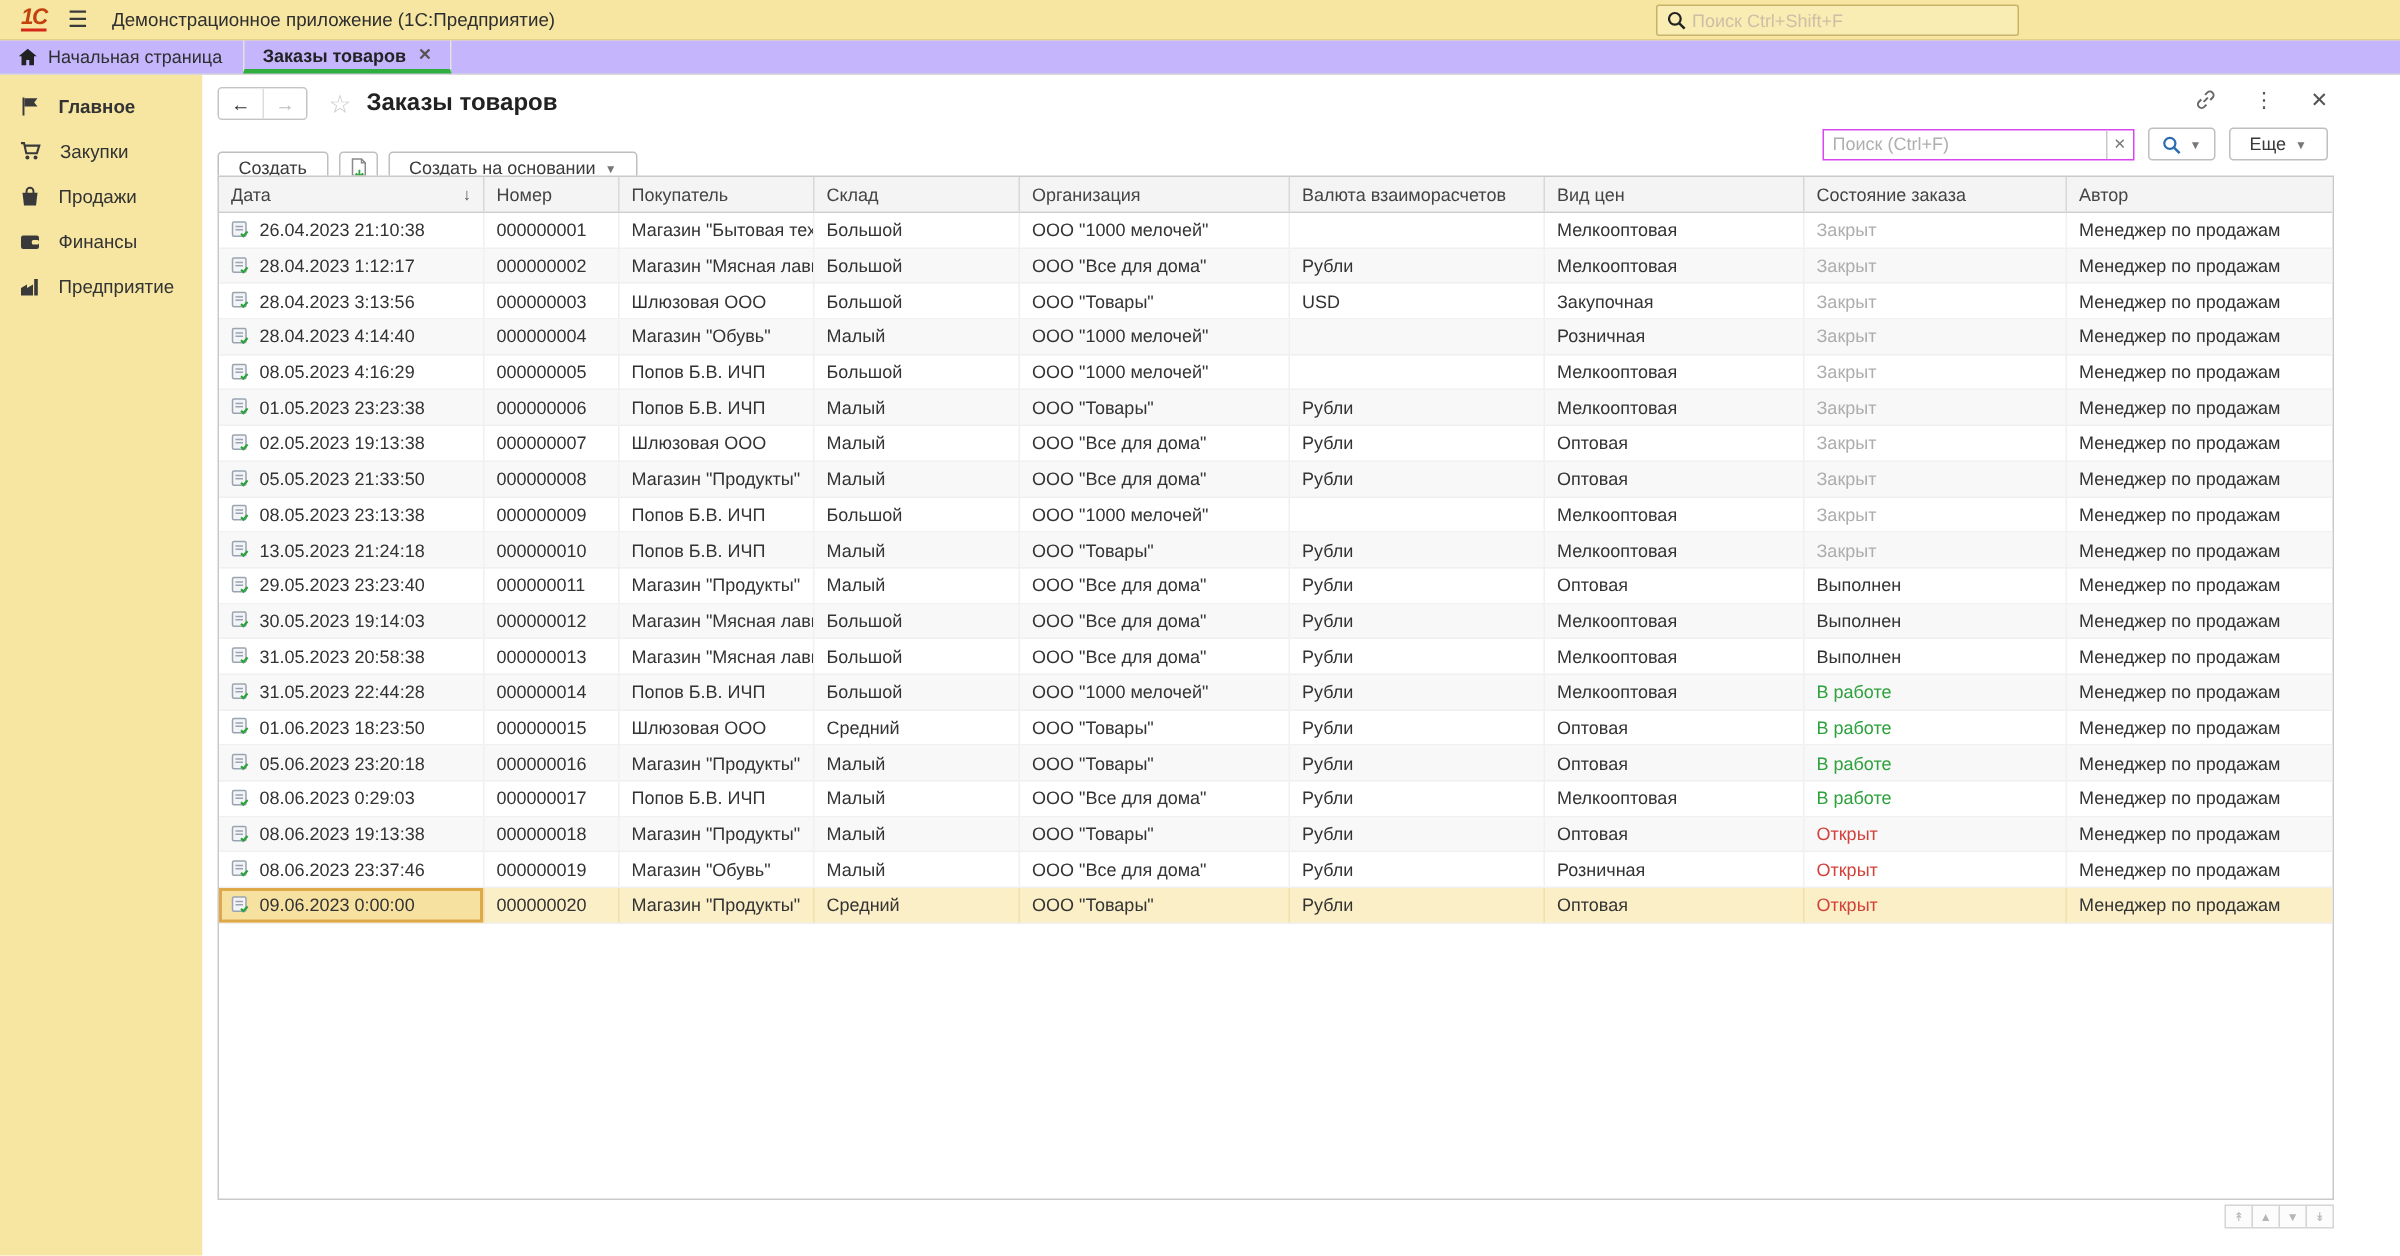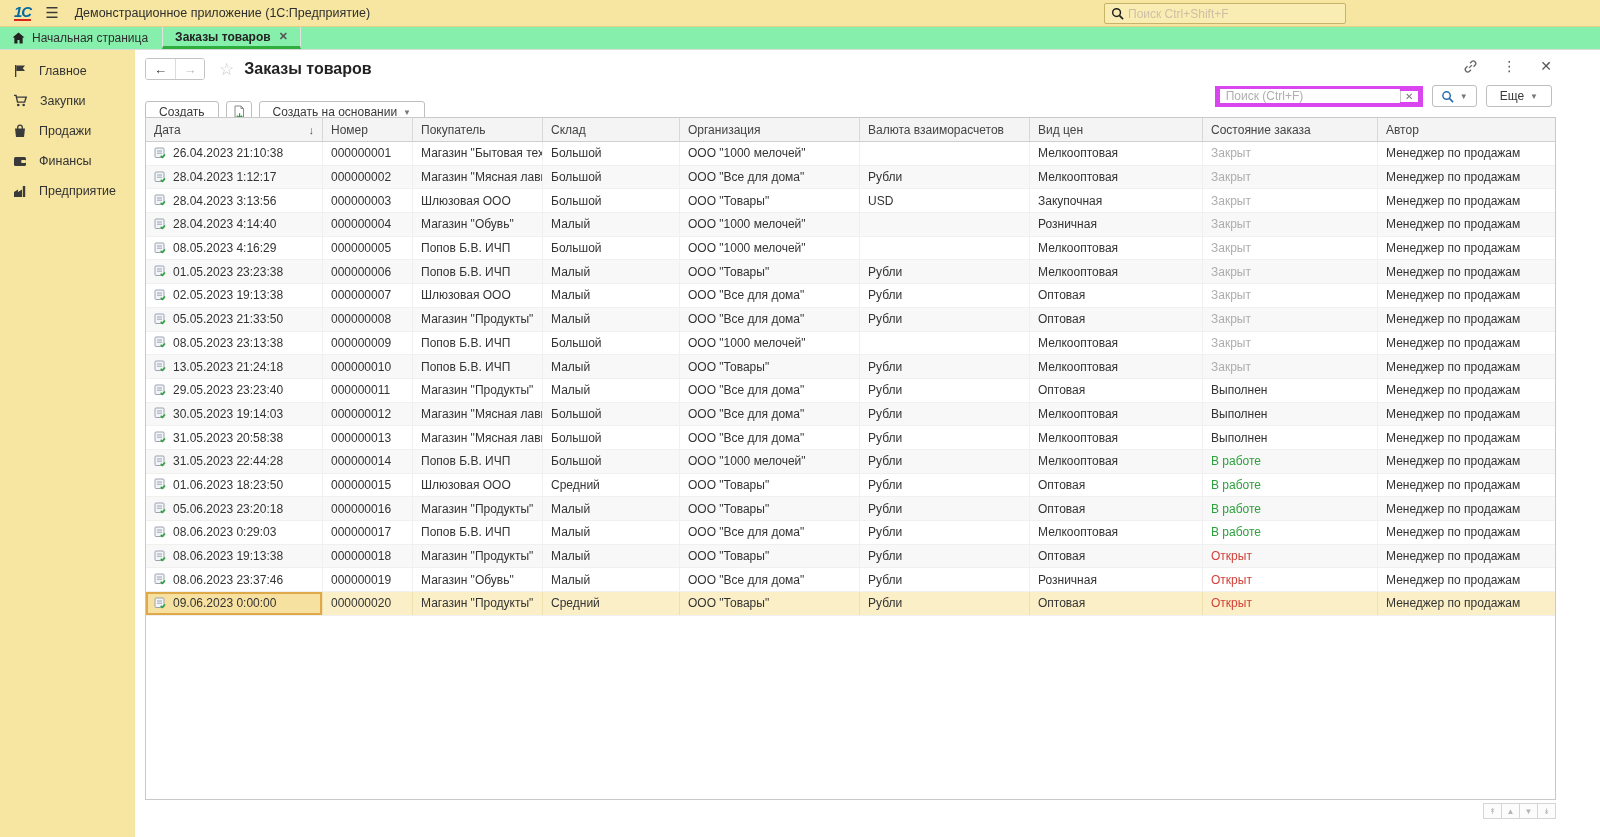--- a/index.html
+++ b/index.html
@@ -2,45 +2,45 @@
 <html><head>
 <meta charset="utf-8">
 <style>
   * { margin:0; padding:0; box-sizing:border-box; }
   html,body { width:1600px; height:837px; overflow:hidden; background:#fff;
     font-family:"Liberation Sans", sans-serif; font-size:12px; color:#333; }
 
   
   .titlebar { position:absolute; left:0; top:0; width:1600px; height:27px;
     background:#F6E6A2; display:flex; align-items:center; border-bottom:1px solid #E4D089; }
-  .logo-1c { color:#0369a1; font-weight:bold; font-size:15px; font-style:italic; margin-left:14px; letter-spacing:-1px; border-bottom:2px solid #D6281A; line-height:14px; }
+  .logo-1c { color:#c2410c; font-weight:bold; font-size:15px; font-style:italic; margin-left:14px; letter-spacing:-1px; border-bottom:2px solid #D6281A; line-height:14px; }
   .burger { margin-left:14px; font-size:15px; color:#3a3a3a; cursor:pointer; }
   .app-title { margin-left:16px; font-size:12.5px; color:#2e2e2e; }
   .tb-search { position:absolute; left:1104px; top:3px; width:242px; height:21px;
     background:#F9EDB4; border:1px solid #C7B369; border-radius:2px; display:flex; align-items:center; }
   .tb-search .mag { margin:0 4px 0 6px; }
   .tb-search input { border:none; outline:none; background:transparent; font-size:12px; color:#333; width:190px; font-family:"Liberation Sans",sans-serif;}
   .tb-search input::placeholder { color:#A99; opacity:.55; }
   .tb-icons { position:absolute; right:10px; top:0; height:27px; display:flex; align-items:center; gap:16px;flex-direction:column; }
   .tb-icons .glyph { color:#3a3a3a; font-size:13px; cursor:pointer; line-height:1; }
   .username { font-size:12.5px; color:#2e2e2e; cursor:pointer; }
   svg.ic { display:block; }
 
   
-  .tabbar { position:absolute; left:0; top:27px; width:1600px; height:23px; background:#86efac;
+  .tabbar { position:absolute; left:0; top:27px; width:1600px; height:23px; background:#c4b5fd;
     border-bottom:1px solid #D9D9D9; display:flex; align-items:stretch; }
   .home-tab { display:flex; align-items:center; gap:7px; padding:0 14px 0 12px; cursor:pointer; color:#2e2e2e; }
   .tab { display:flex; align-items:center; gap:8px; padding:0 12px; border-left:1px solid #E2E2E2; border-right:1px solid #E2E2E2; position:relative; cursor:pointer; }
   .tab.active { border-bottom:3px solid #2FAE3F; font-weight:bold; color:#222; }
   .tab .close-x { color:#555; font-size:11px; cursor:pointer; }
 
   
   .sidebar { position:absolute; left:0; top:50px; width:135px; height:787px; background:#F6E6A2; }
   .side-item { display:flex; align-items:center; gap:12px; padding:8px 0 8px 13px; cursor:pointer; color:#333; font-size:12.5px; }
-  .side-item:first-child { margin-top:6px; }
+  .side-item:first-child { margin-top:6px;font-weight:bold; }
   .side-item svg { flex:0 0 auto; }
 
   
   .main { position:absolute; left:135px; top:50px; width:1465px; height:787px; background:#fff; }
 
   .page-head { position:absolute; left:10px; top:6px; height:26px; display:flex; align-items:center; }
   .nav-group { display:flex; border:1px solid #C4C4C4; border-radius:3px; overflow:hidden; height:22px; }
   .nav-btn { width:29px; display:flex; align-items:center; justify-content:center; background:#fff; cursor:pointer; font-size:13px; }
   .nav-btn.fwd { border-left:1px solid #DCDCDC; color:#BDBDBD; }
   .nav-btn.back { color:#333; }
@@ -48,21 +48,21 @@
   .page-title { font-size:16px; font-weight:bold; color:#222; }
   .head-right { position:absolute; right:48px; top:8px; display:flex; gap:24px; align-items:center; }
   .head-right .glyph { color:#555; cursor:pointer; font-size:14px; }
 
   .toolbar { position:absolute; left:10px; top:50px; height:24px; display:flex; gap:7px; align-items:center; }
   .btn { height:22px; background:#fff; border:1px solid #BFBFBF; border-radius:3px; padding:0 13px;
     font-size:12px; color:#3a3a3a; display:flex; align-items:center; gap:6px; cursor:pointer; font-family:"Liberation Sans",sans-serif; }
   .btn .caret { font-size:8px; color:#777; }
   .btn.icon-only { padding:0 5px; }
   .toolbar-right { position:absolute; right:48px; top:35px; display:flex; gap:9px; align-items:center; }
-  .list-search { width:208px; height:21px; border:5px solid #d946ef; display:flex; align-items:center; background:#fff; }
+  .list-search { width:208px; height:21px; border:1px solid #d946ef; display:flex; align-items:center; background:#fff; }
   .list-search input { flex:1; border:none; outline:none; font-size:12px; padding:0 6px; color:#333; font-family:"Liberation Sans",sans-serif; }
   .list-search input::placeholder { color:#AFAFAF; }
   .list-search .clear-x { width:18px; height:100%; border-left:1px solid #C9C9C9; color:#777; display:flex; align-items:center; justify-content:center; font-size:10px; cursor:pointer; }
 
   
   .grid { position:absolute; left:10px; top:67px; width:1411px; height:683px; border:1px solid #C9C9C9; background:#fff; overflow:hidden; }
   .grid-head { display:flex; height:24px; background:#F4F4F4; border-bottom:1px solid #CFCFCF;justify-content:center; }
   .gh-cell { display:flex; align-items:center; padding:0 8px; font-size:12px; color:#444;
     border-right:1px solid #D8D8D8; overflow:hidden; white-space:nowrap; }
   .gh-cell:last-child { border-right:none; flex:1; }

